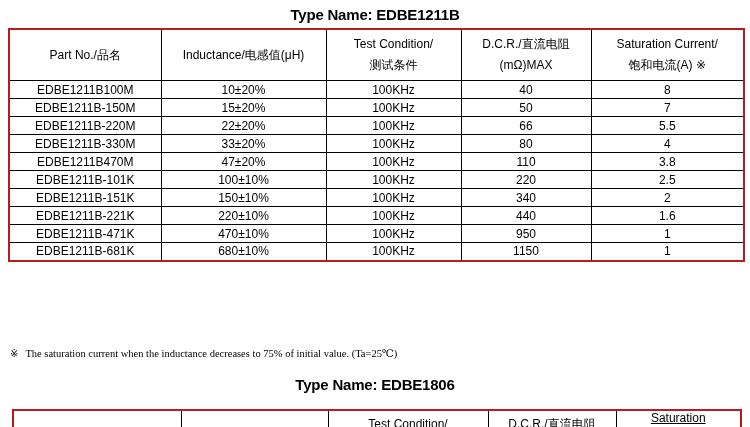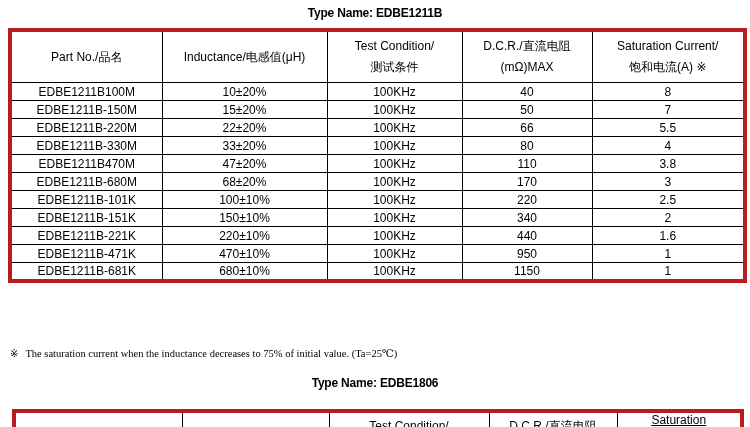--- a/index.html
+++ b/index.html
@@ -11,32 +11,32 @@
     background: #ffffff;
     overflow: hidden;
     font-family: "Liberation Sans", "DejaVu Sans", sans-serif;
     color: #000;
   }
   .title {
     position: absolute;
     left: 0;
     width: 750px;
     text-align: center;
-    font-size: 12px;
+    font-size: 15px;
     font-weight: bold;
     letter-spacing: -0.2px;
   }
   .title.t1 { top: 6px; }
   .title.t2 { top: 376px; }
 
   table.spec {
     position: absolute;
     border-collapse: collapse;
     table-layout: fixed;
-    border: 4px solid #b91c1c;
+    border: 2px solid #b91c1c;
   }
   table.spec td, table.spec th {
     border: 1px solid #000;
     font-weight: normal;
     text-align: center;
     font-size: 12px;
     padding: 0;
     overflow: hidden;
   }
   #t1 { left: 8px; top: 28px; width: 735px; }
@@ -138,27 +138,20 @@
         <td>4</td>
       </tr>
       <tr>
         <td>EDBE1211B470M</td>
         <td>47±20%</td>
         <td>100KHz</td>
         <td>110</td>
         <td>3.8</td>
       </tr>
       <tr>
-        <td>EDBE1211B-680M</td>
-        <td>68±20%</td>
-        <td>100KHz</td>
-        <td>170</td>
-        <td>3</td>
-      </tr>
-      <tr>
         <td>EDBE1211B-101K</td>
         <td>100±10%</td>
         <td>100KHz</td>
         <td>220</td>
         <td>2.5</td>
       </tr>
       <tr>
         <td>EDBE1211B-151K</td>
         <td>150±10%</td>
         <td>100KHz</td>

